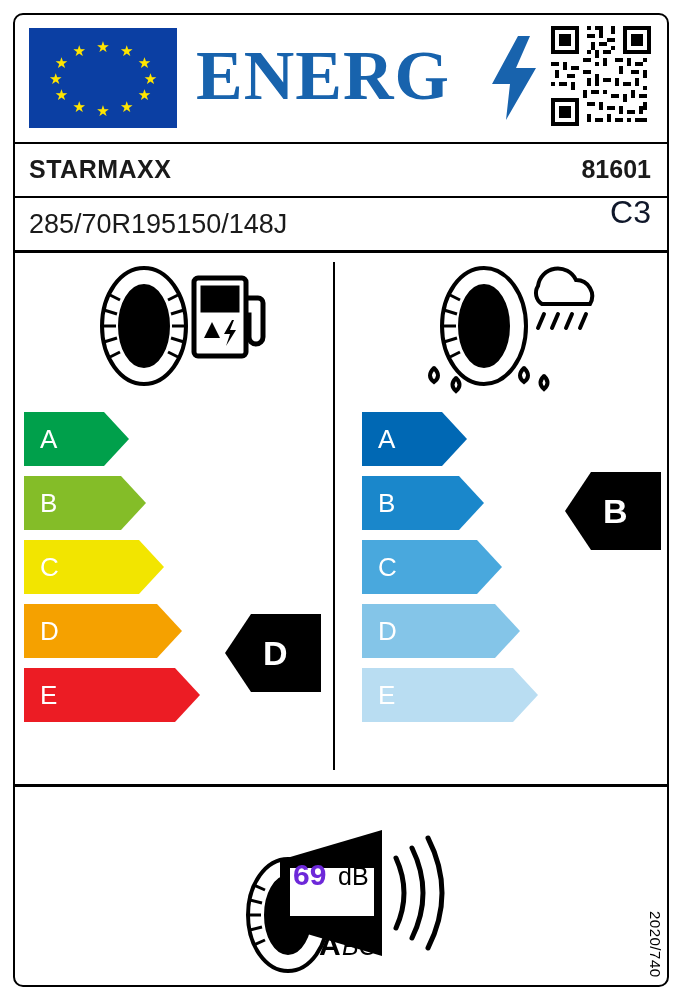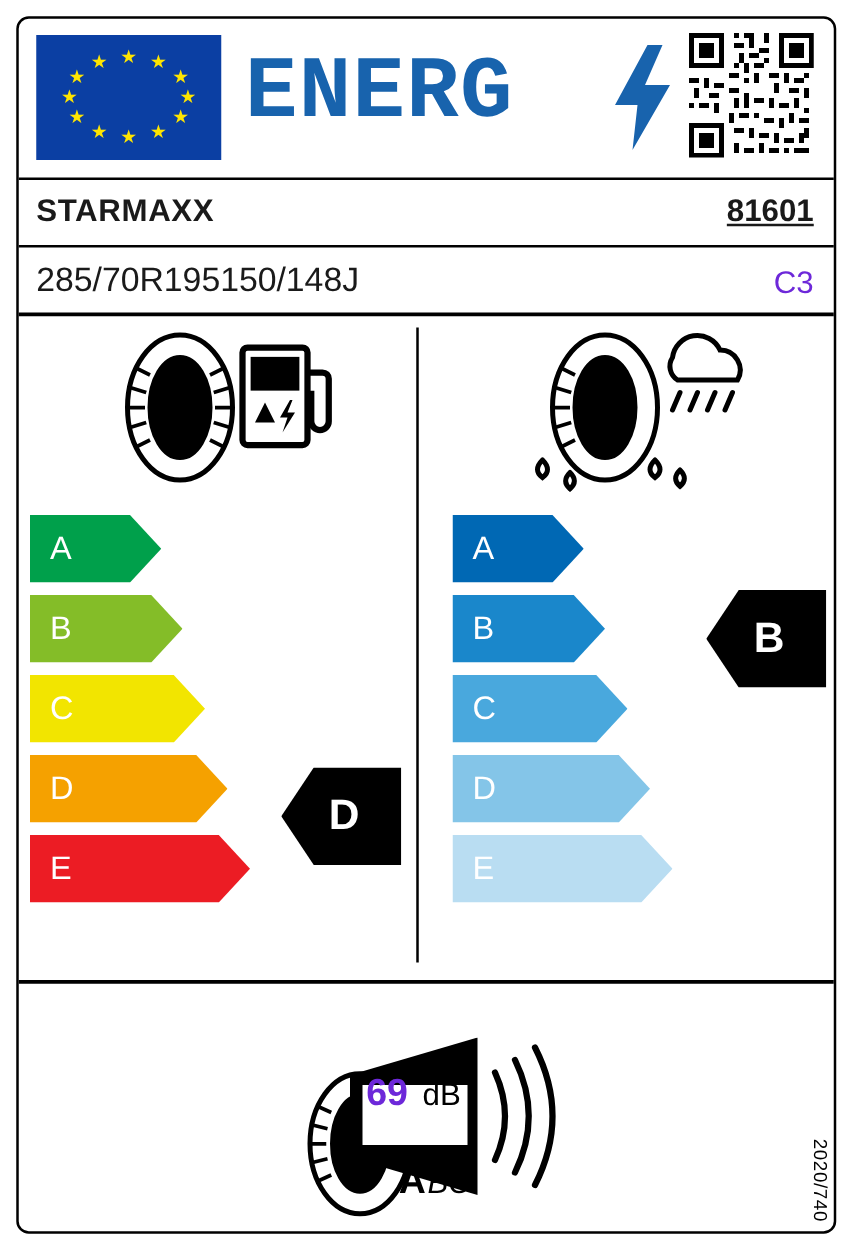--- a/index.html
+++ b/index.html
@@ -47,21 +47,21 @@
     transform: translate(-50%, -50%);
   }
   .energy-word {
     position: absolute;
     left: 196px;
     top: 36px;
     font-size: 70px;
     font-weight: bold;
     letter-spacing: 1px;
     color: #1863ad;
-    font-family: Liberation Mono, monospace;
+    font-family: Liberation Serif, serif;
   }
   .bolt {
     position: absolute;
     left: 492px;
     top: 36px;
     width: 44px;
     height: 84px;
     color: #1863ad;
   }
   .qr {
@@ -91,35 +91,34 @@
     letter-spacing: 0.5px;
     color: #1a1a1a;
   }
   .article {
     position: absolute;
     right: 31px;
     top: 155px;
     font-size: 25px;
     font-weight: bold;
     color: #1a1a1a;
-    text-decoration: underline;
   }
   .dimension {
     position: absolute;
     left: 29px;
     top: 209px;
     font-size: 27px;
     color: #1a1a1a;
   }
   .tyre-class {
     position: absolute;
     right: 31px;
-    top: 212px;
-    font-size: 25px;
-    color: #6d28d9;
+    top: 194px;
+    font-size: 32px;
+    color: #0f172a;
   }
 
   
   .divider {
     position: absolute;
     left: 333px;
     top: 262px;
     width: 2px;
     height: 508px;
     background: #000;

